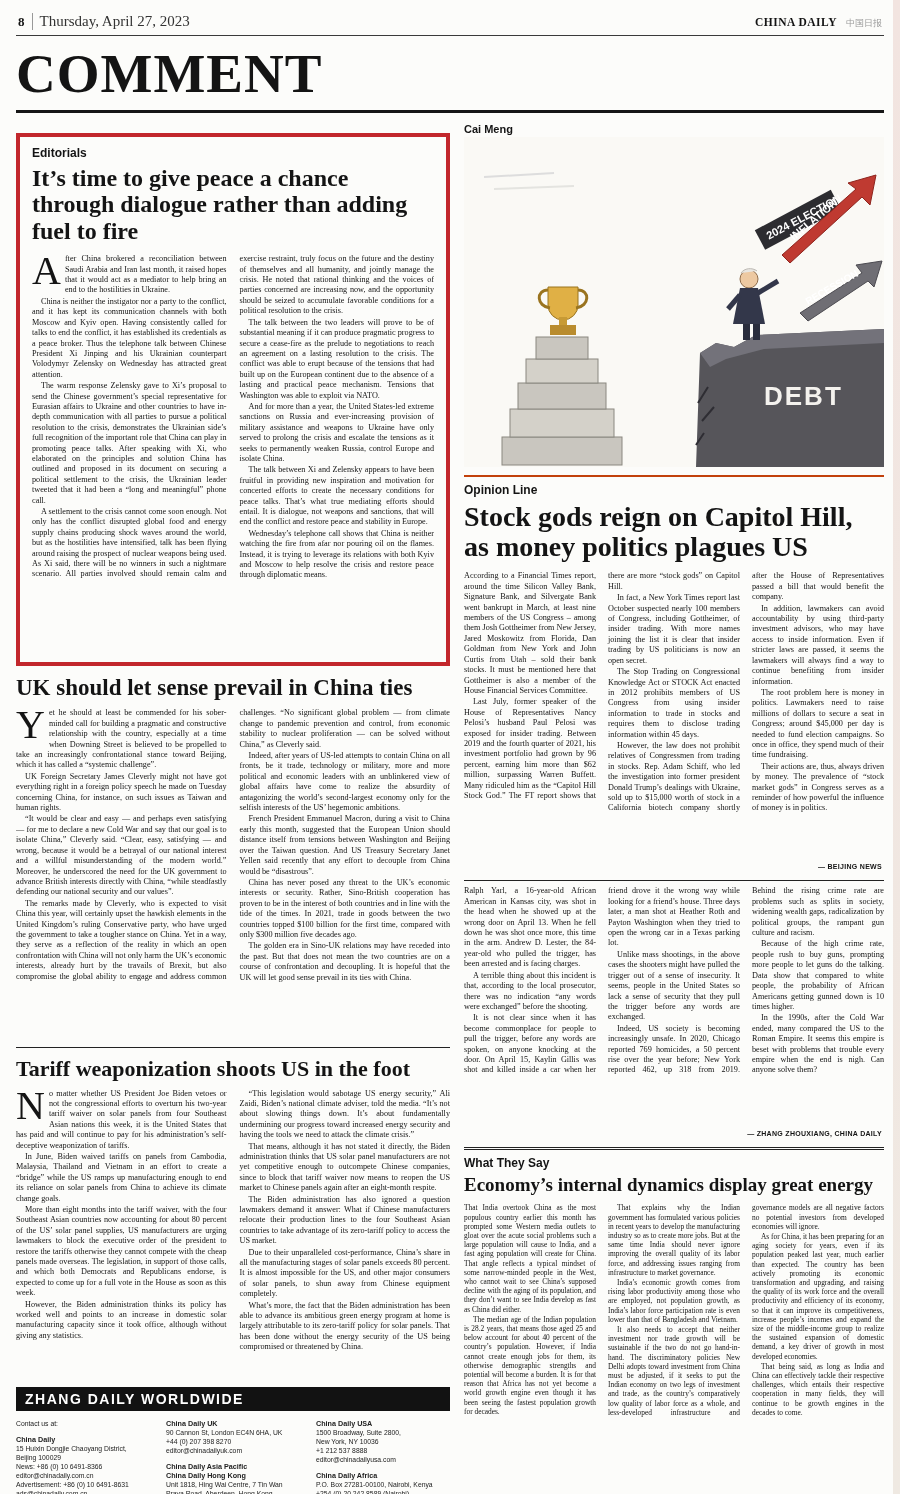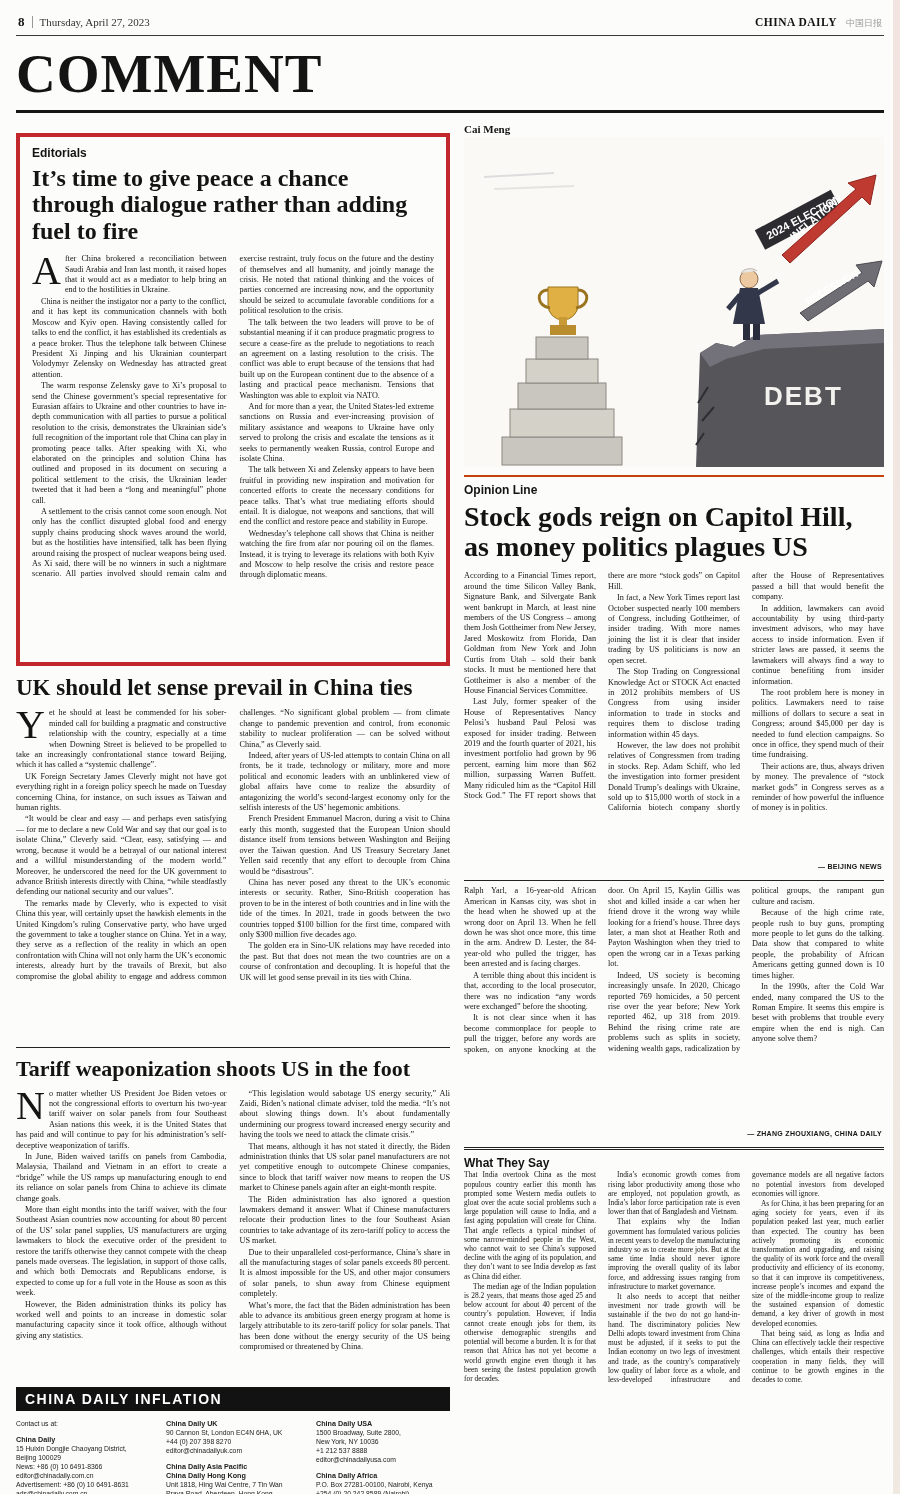--- a/index.html
+++ b/index.html
@@ -8,21 +8,21 @@
           overflow:hidden; color:#141414; font-family:"Liberation Serif", serif; }
   .edge-strip { position:absolute; right:0; top:0; width:7px; height:100%;
                 background:linear-gradient(180deg,#f2e4e0,#efe9e2); }
   .inner { padding:8px 16px 0 16px; }
 
   
   .topbar { display:flex; justify-content:space-between; align-items:flex-end;
             border-bottom:1px solid #3a3a3a; padding:4px 2px 5px; }
   .topbar-left { display:flex; align-items:baseline; gap:7px; }
   .pageno { font-weight:bold; font-size:13px; }
-  .datebar { font-size:11px; color:#333; border-left:1px solid #999; padding-left:7px; }
+  .datebar { font-size:15px; color:#333; border-left:1px solid #999; padding-left:7px; }
   .brand { font-weight:bold; font-size:11.5px; letter-spacing:.5px; }
   .brand-cn { color:#9a9a9a; font-size:9px; margin-left:5px; font-family:"DejaVu Sans",sans-serif; }
 
   
   .masthead { font-size:55px; font-weight:bold; letter-spacing:1px; line-height:1.02;
               padding:10px 0 8px; border-bottom:3px solid #161616; }
 
   .main { display:flex; gap:14px; margin-top:8px; }
   .left { width:434px; flex:0 0 auto; }
   .right { flex:1; min-width:0; }
@@ -52,21 +52,21 @@
   
   .ww { margin-top:12px; }
   .ww-banner { background:#121212; color:#fff; font-family:"Liberation Sans",sans-serif;
                font-weight:bold; font-size:14px; letter-spacing:1.5px; padding:4px 9px; }
   .ww-cols { display:flex; gap:16px; padding-top:8px; font-family:"Liberation Sans",sans-serif;
              font-size:6.8px; line-height:9px; color:#222; }
   .ww-col { flex:1; }
   .ww-title { font-weight:bold; font-size:7.2px; margin-top:7px; }
 
   
-  .credit { font-family:Liberation Serif, serif; font-weight:bold; font-size:11px; margin:2px 0 2px; }
+  .credit { font-family:Liberation Sans, sans-serif; font-weight:bold; font-size:11px; margin:2px 0 2px; }
   .cartoon-wrap { position:relative; }
   .section { position:relative; }
   .op-section { border-top:2px solid #c2410c; padding-top:6px; margin-top:4px; }
   .op-title { font-size:28px; line-height:1.06; margin:5px 0 10px; }
   .op-body { height:300px; }
   .soc-section { border-top:1px solid #222; margin-top:9px; padding-top:5px; }
   .soc-title { font-size:24px; line-height:1.05; margin:3px 0 8px; }
   .soc-body { height:252px; }
   .wts-section { border-top:3px double #222; margin-top:9px; padding-top:6px; }
   .wts-title { font-size:19px; line-height:1.05; margin:5px 0 8px; }
@@ -141,21 +141,21 @@
               <p>However, the Biden administration thinks its policy has worked well and points to an increase in domestic solar manufacturing capacity since it took office, although without giving any statistics.</p>
               <p>“This legislation would sabotage US energy security,” Ali Zaidi, Biden’s national climate adviser, told the media. “It’s not about slowing things down. It’s about fundamentally undermining our progress toward increased energy security and having the tools we need to attack the climate crisis.”</p>
               <p>That means, although it has not stated it directly, the Biden administration thinks that US solar panel manufacturers are not yet competitive enough to outcompete Chinese companies, since to block that tariff waiver now means to reopen the US market to Chinese panels again after an eight-month respite.</p>
               <p>The Biden administration has also ignored a question lawmakers demand it answer: What if Chinese manufacturers relocate their production lines to the four Southeast Asian countries to take advantage of its zero-tariff policy to access the US market.</p>
               <p>Due to their unparalleled cost-performance, China’s share in all the manufacturing stages of solar panels exceeds 80 percent. It is almost impossible for the US, and other major consumers of solar panels, to shun away from Chinese equipment completely.</p>
               <p>What’s more, the fact that the Biden administration has been able to advance its ambitious green energy program at home is largely attributable to its zero-tariff policy for solar panels. That has been done without the energy security of the US being compromised or threatened by China.</p>
             </div>
         </div>
 
         <div class="ww">
-          <div class="ww-banner">CHINA DAILY INFLATION</div>
+          <div class="ww-banner">ZHANG DAILY WORLDWIDE</div>
           <div class="ww-cols">
             <div class="ww-col">
               <div>Contact us at:</div>
               <div class="ww-title">China Daily</div>
               <div>
                   <div>15 Huixin Dongjie Chaoyang District,</div>
                   <div>Beijing 100029</div>
                   <div>News: +86 (0) 10 6491-8366</div>
                   <div>editor@chinadaily.com.cn</div>
                   <div>Advertisement: +86 (0) 10 6491-8631</div>
@@ -271,34 +271,36 @@
               <p>Their actions are, thus, always driven by money. The prevalence of “stock market gods” in Congress serves as a reminder of how powerful the influence of money is in politics.</p>
             </div>
           <div class="attribution">— BEIJING NEWS</div>
         </div>
 
         <div class="section soc-section article">
           <div class="body cols3 soc-body">
               <p>Ralph Yarl, a 16-year-old African American in Kansas city, was shot in the head when he showed up at the wrong door on April 13. When he fell down he was shot once more, this time in the arm. Andrew D. Lester, the 84-year-old who pulled the trigger, has been arrested and is facing charges.</p>
               <p>A terrible thing about this incident is that, according to the local prosecutor, there was no indication “any words were exchanged” before the shooting.</p>
               <p>It is not clear since when it has become commonplace for people to pull the trigger, before any words are spoken, on anyone knocking at the door. On April 15, Kaylin Gillis was shot and killed inside a car when her friend drove it the wrong way while looking for a friend’s house. Three days later, a man shot at Heather Roth and Payton Washington when they tried to open the wrong car in a Texas parking lot.</p>
+              <p>Unlike mass shootings, in the above cases the shooters might have pulled the trigger out of a sense of insecurity. It seems, people in the United States so lack a sense of security that they pull the trigger before any words are exchanged.</p>
               <p>Indeed, US society is becoming increasingly unsafe. In 2020, Chicago reported 769 homicides, a 50 percent rise over the year before; New York reported 462, up 318 from 2019. Behind the rising crime rate are problems such as splits in society, widening wealth gaps, radicalization by political groups, the rampant gun culture and racism.</p>
               <p>Because of the high crime rate, people rush to buy guns, prompting more people to let guns do the talking. Data show that compared to white people, the probability of African Americans getting gunned down is 10 times higher.</p>
               <p>In the 1990s, after the Cold War ended, many compared the US to the Roman Empire. It seems this empire is beset with problems that trouble every empire when the end is nigh. Can anyone solve them?</p>
             </div>
           <div class="attribution">— ZHANG ZHOUXIANG, CHINA DAILY</div>
         </div>
 
         <div class="section wts-section article">
           <div class="kicker">What They Say</div>
+          <h2 class="wts-title">Economy’s internal dynamics display great energy</h2>
           <div class="body cols3 wts-body">
               <p>That India overtook China as the most populous country earlier this month has prompted some Western media outlets to gloat over the acute social problems such a large population will cause to India, and a fast aging population will create for China. That angle reflects a typical mindset of some narrow-minded people in the West, who cannot wait to see China’s supposed decline with the aging of its population, and they don’t want to see India develop as fast as China did either.</p>
               <p>The median age of the Indian population is 28.2 years, that means those aged 25 and below account for about 40 percent of the country’s population. However, if India cannot create enough jobs for them, its otherwise demographic strengths and potential will become a burden. It is for that reason that Africa has not yet become a world growth engine even though it has been seeing the fastest population growth for decades.</p>
+              <p>That explains why the Indian government has formulated various policies in recent years to develop the manufacturing industry so as to create more jobs. But at the same time India should never ignore improving the overall quality of its labor force, and addressing issues ranging from infrastructure to market governance.</p>
               <p>India’s economic growth comes from rising labor productivity among those who are employed, not population growth, as India’s labor force participation rate is even lower than that of Bangladesh and Vietnam.</p>
-              <p>That explains why the Indian government has formulated various policies in recent years to develop the manufacturing industry so as to create more jobs. But at the same time India should never ignore improving the overall quality of its labor force, and addressing issues ranging from infrastructure to market governance.</p>
               <p>It also needs to accept that neither investment nor trade growth will be sustainable if the two do not go hand-in-hand. The discriminatory policies New Delhi adopts toward investment from China must be adjusted, if it seeks to put the Indian economy on two legs of investment and trade, as the country’s comparatively low quality of labor force as a whole, and less-developed infrastructure and governance models are all negative factors no potential investors from developed economies will ignore.</p>
               <p>As for China, it has been preparing for an aging society for years, even if its population peaked last year, much earlier than expected. The country has been actively promoting its economic transformation and upgrading, and raising the quality of its work force and the overall productivity and efficiency of its economy, so that it can improve its competitiveness, increase people’s incomes and expand the size of the middle-income group to realize the sustained expansion of domestic demand, a key driver of growth in most developed economies.</p>
               <p>That being said, as long as India and China can effectively tackle their respective challenges, which entails their respective cooperation in many fields, they will continue to be growth engines in the decades to come.</p>
             </div>
 
         </div>
 
       </div>
     </div>
   </div>

